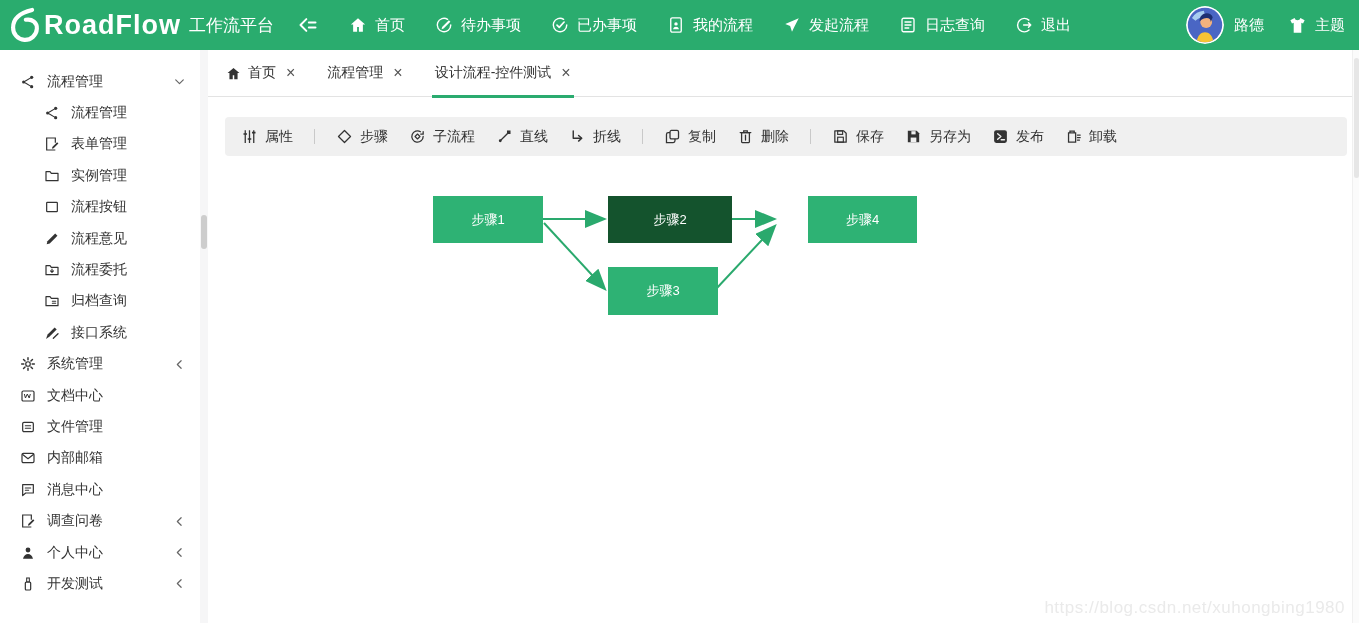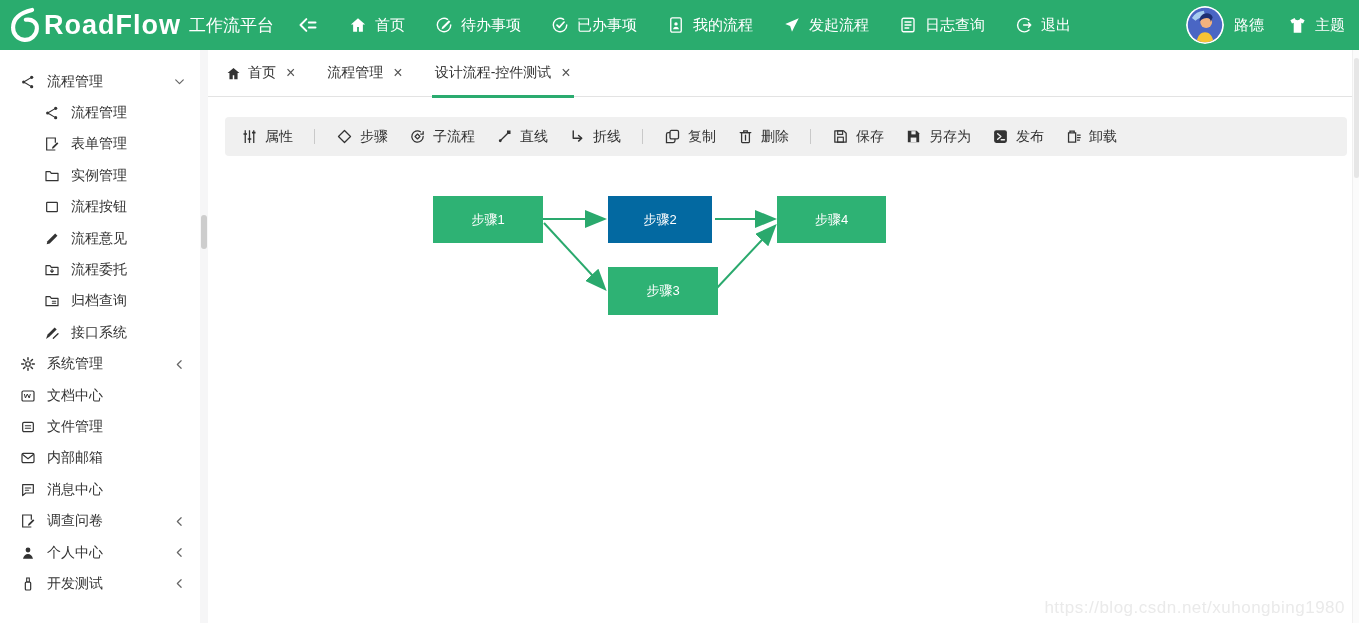--- a/index.html
+++ b/index.html
@@ -542,27 +542,27 @@
       <svg class="edges" id="edges">
           <line x1="335" y1="63" x2="395" y2="63" stroke="#2aa96d" stroke-width="2" marker-end="url(#arrowhead)"></line>
           <line x1="336" y1="67" x2="396" y2="132" stroke="#2aa96d" stroke-width="2" marker-end="url(#arrowhead)"></line>
           <line x1="507" y1="63" x2="565" y2="63" stroke="#2aa96d" stroke-width="2" marker-end="url(#arrowhead)"></line>
           <line x1="508" y1="133" x2="566" y2="71" stroke="#2aa96d" stroke-width="2" marker-end="url(#arrowhead)"></line>
         </svg>
       <div class="watermark">https://blog.csdn.net/xuhongbing1980</div>
     <div class="flow-node" style="left: 225px; top: 40px; width: 110px; height: 47px; background: rgb(46, 178, 116);">
           <span>步骤1</span>
         </div>
-        <div class="flow-node" style="left: 400px; top: 40px; width: 104px; height: 47px; background: #0369a1;">
+        <div class="flow-node" style="left: 400px; top: 40px; width: 124px; height: 47px; background: #14532d;">
           <span>步骤2</span>
         </div>
         <div class="flow-node" style="left: 400px; top: 111px; width: 110px; height: 48px; background: rgb(46, 178, 116);">
           <span>步骤3</span>
         </div>
-        <div class="flow-node" style="left: 569px; top: 40px; width: 109px; height: 47px; background: rgb(46, 178, 116);">
+        <div class="flow-node" style="left: 600px; top: 40px; width: 109px; height: 47px; background: rgb(46, 178, 116);">
           <span>步骤4</span>
         </div>
       </div>
   </main>
 </div>
 
 <div class="right-scroll">
   <div class="thumb"></div>
 </div>
 

